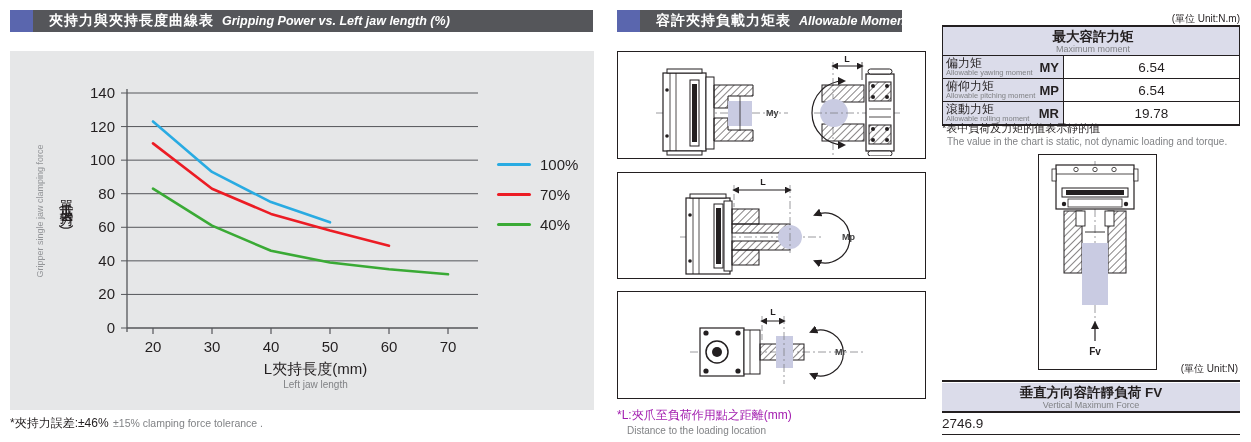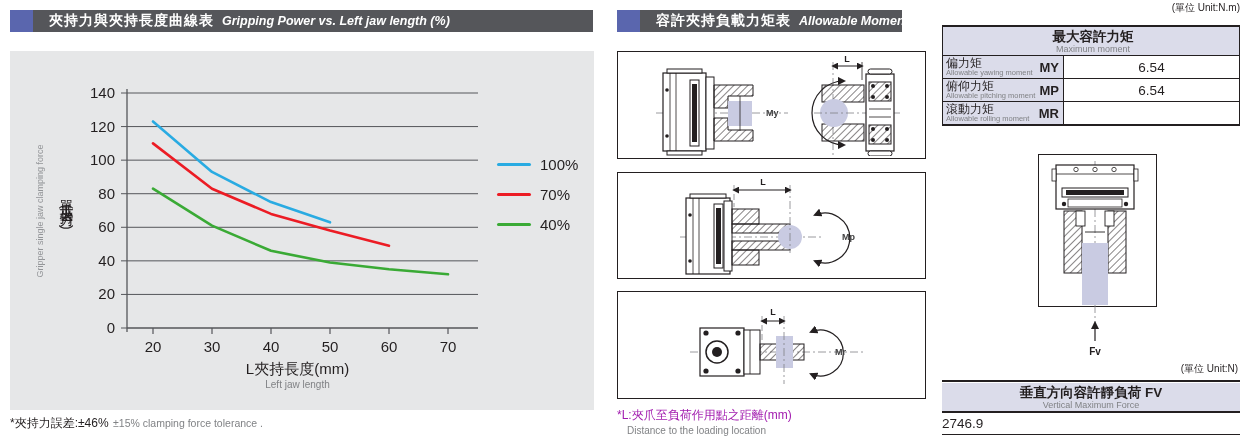--- a/index.html
+++ b/index.html
@@ -12,21 +12,21 @@
   .hdr-bar{flex:1;background:var(--barbg,#55565a);display:flex;align-items:center;
            padding-left:16px;white-space:nowrap;overflow:hidden;}
   .hdr-zh{color:#fff;font-size:14px;font-weight:bold;letter-spacing:1px;}
   .hdr-en{color:#fff;font-size:12.5px;font-weight:bold;margin-left:8px;font-style:italic;}
   
   .chart-area{position:absolute;left:0;top:41px;width:584px;height:359px;background:#e6e7e8;}
   .legend{position:absolute;left:487px;top:98px;}
   .legend-item{display:flex;align-items:center;height:30px;}
   .legend-swatch{width:34px;height:3px;border-radius:1.5px;margin-right:9px;}
   .legend-label{font-size:15px;color:#231f20;}
-  .xlabel{position:absolute;left:112px;width:351px;top:309px;text-align:center;line-height:1.25;}
+  .xlabel{position:absolute;left:130px;width:351px;top:309px;text-align:center;line-height:1.25;}
   .xlabel-zh{font-size:15px;color:#231f20;}
   .xlabel-en{font-size:10px;color:#808285;}
   .ylabel-en{position:absolute;left:30px;top:160px;transform:translate(-50%,-50%) rotate(-90deg);
              font-size:9px;color:#939598;white-space:nowrap;}
   .ylabel-zh{position:absolute;left:48px;top:160px;transform:translateY(-50%);
              writing-mode:vertical-rl;text-orientation:mixed;font-size:14px;letter-spacing:3px;color:#231f20;}
   .footnote{position:absolute;left:0;top:403px;white-space:nowrap;}
   .fn-zh{font-size:12px;color:#231f20;}
   .fn-gray{font-size:10.5px;color:#808285;}
   
@@ -47,21 +47,21 @@
   .m-label-cell{flex:0 0 121px;background:var(--lav,#dbdcea);display:flex;align-items:center;
                 border-right:1px solid #231f20;padding:1px 4px 1px 3px;box-sizing:border-box;}
   .m-label-block{line-height:1;}
   .m-label-zh{font-size:12px;display:block;line-height:12px;}
   .m-label-en{font-size:7.5px;color:#808285;display:block;line-height:8px;white-space:nowrap;}
   .m-code{margin-left:auto;font-size:13px;font-weight:bold;}
   .m-value-cell{flex:1;display:flex;align-items:center;justify-content:center;font-size:13.5px;background:#fff;}
   .r-note{position:absolute;left:0;top:122px;line-height:1.25;}
   .r-note-zh{font-size:11px;color:#231f20;display:block;}
   .r-note-en{font-size:10px;color:#808285;display:block;margin-left:5px;}
-  .fv-box{position:absolute;left:96px;top:154px;width:119px;height:153px;background:#fff;
+  .fv-box{position:absolute;left:96px;top:154px;width:119px;height:216px;background:#fff;
           border:1.5px solid #231f20;box-sizing:border-box;}
   .fvtbl{position:absolute;left:0;top:380px;width:298px;box-sizing:border-box;
          border-top:2.5px solid #231f20;border-bottom:1.5px solid #231f20;}
   .fvtbl-head{background:var(--lav,#dbdcea);text-align:center;border-top:1px solid #fff;
               border-bottom:2px solid #231f20;padding:2px 0 1px 0;}
   .fv-head-zh{font-size:13.5px;font-weight:bold;display:block;line-height:15px;}
   .fv-head-en{font-size:9px;color:#808285;display:block;line-height:10px;}
   .fvtbl-value{font-size:13.5px;padding:3px 0;background:#fff;}
   svg{display:block;}
   svg text{font-family:"Liberation Sans","DejaVu Sans",sans-serif;}
@@ -276,21 +276,21 @@
       </svg>
     </div>
 
     <div class="mid-note">
       <span class="mid-note-zh">*L:夾爪至負荷作用點之距離(mm)</span>
       <span class="mid-note-en">Distance to the loading location</span>
     </div>
   </div>
 
   <div class="panel" style="left:942px;top:0;width:298px;height:442px;">
-    <div class="unit-note" style="top:1px;">(單位  Unit:N.m)</div>
+    <div class="unit-note" style="top:12px;">(單位  Unit:N.m)</div>
 
     <div class="mtbl">
       <div class="mtbl-head">
         <span class="mtbl-head-zh">最大容許力矩</span>
         <span class="mtbl-head-en">Maximum moment</span>
       </div>
       <div id="momentRows">
           <div class="m-row">
             <div class="m-label-cell">
               <div class="m-label-block">
@@ -312,24 +312,29 @@
             <div class="m-value-cell">6.54</div>
           </div>
           <div class="m-row">
             <div class="m-label-cell">
               <div class="m-label-block">
                 <span class="m-label-zh">滾動力矩</span>
                 <span class="m-label-en">Allowable rolling moment</span>
               </div>
               <span class="m-code">MR</span>
             </div>
+            <div class="m-value-cell">19.78</div>
           </div>
         </div>
     </div>
 
+    <div class="r-note">
+      <span class="r-note-zh">*表中負荷及力矩的值表示靜的值</span>
+      <span class="r-note-en">The value in the chart is static, not dynamic loading and torque.</span>
+    </div>
 
     <div class="fv-box">
       <svg width="115" height="212" viewBox="0 0 115 212">
         <line x1="56" y1="6" x2="56" y2="168" stroke="#808285" stroke-width="0.8" stroke-dasharray="8 3 2 3"></line>
 
         <rect x="17" y="10" width="78" height="44" fill="#fff" stroke="#231f20" stroke-width="1.2"></rect>
         <rect x="13" y="14" width="4" height="12" fill="#fff" stroke="#231f20" stroke-width="0.8"></rect>
         <rect x="95" y="14" width="4" height="12" fill="#fff" stroke="#231f20" stroke-width="0.8"></rect>
         <line x1="17" y1="19" x2="95" y2="19" stroke="#231f20" stroke-width="0.8"></line>
         <circle cx="37" cy="14.5" r="2.2" fill="none" stroke="#231f20" stroke-width="0.8"></circle>

